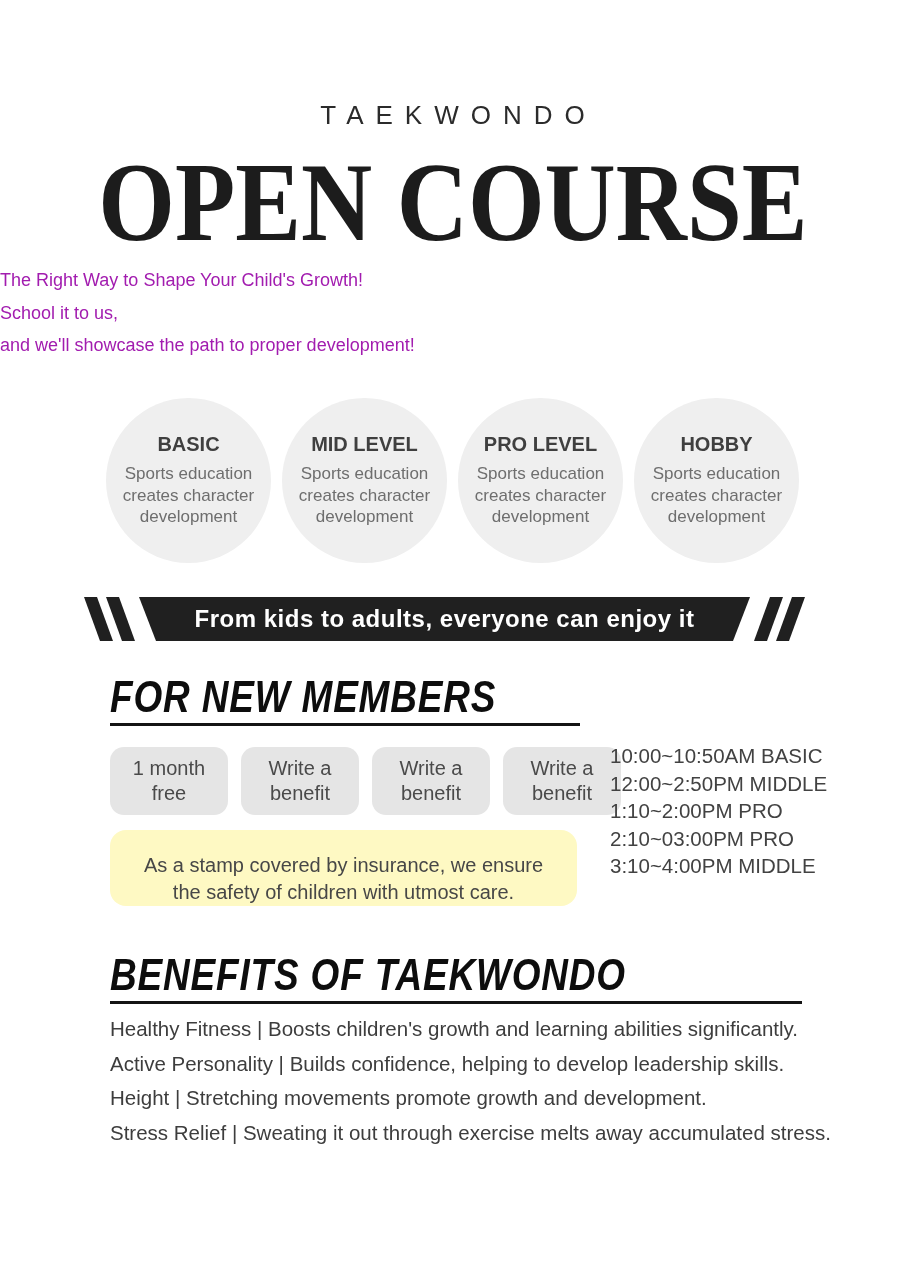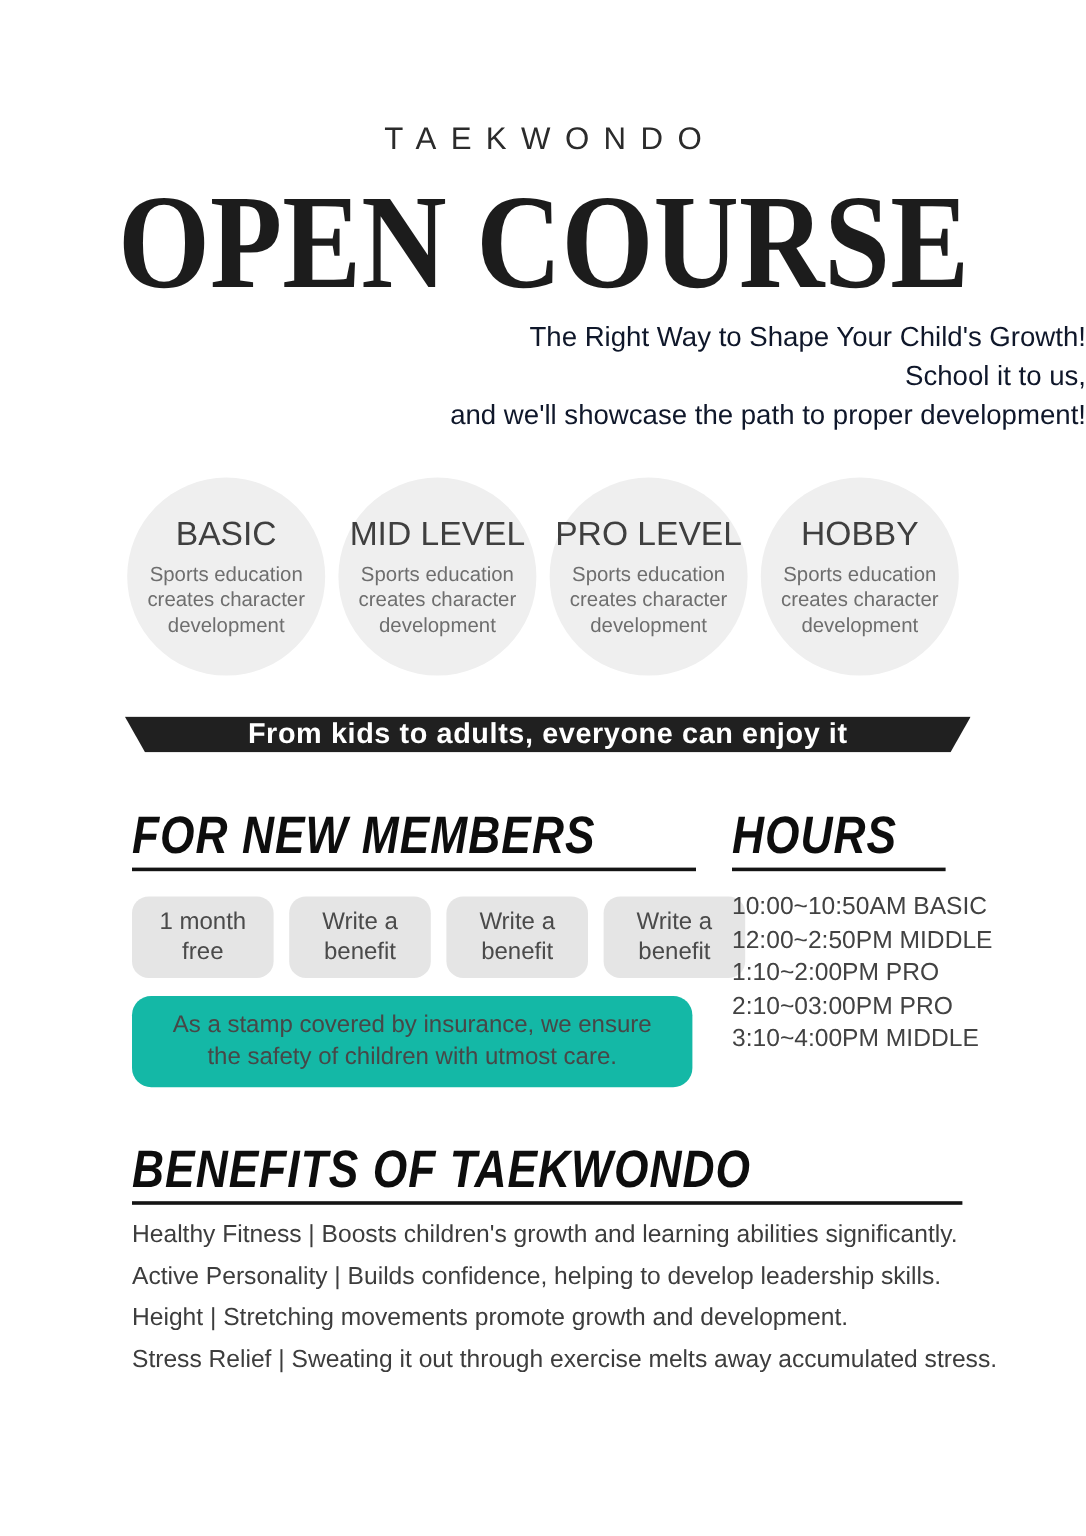--- a/index.html
+++ b/index.html
@@ -13,34 +13,34 @@
     font-size:26px;font-weight:500;letter-spacing:12px;padding-left:12px;
     box-sizing:border-box;color:#2b2b2b;
   }
   .title-wrap{position:absolute;top:146px;left:0;width:100%;text-align:center;}
   .title{
     display:inline-block;font-family:"Liberation Serif",serif;font-weight:bold;
     font-size:112px;line-height:112px;color:#1c1c1c;transform:scaleX(0.88);
     transform-origin:50% 50%;white-space:nowrap;
   }
   .subtitle{
-    position:absolute;top:264px;left:0;width:100%;text-align:right;
-    font-size:23px;line-height:32.5px;color:#0f172a;
+    position:absolute;top:264px;left:0;width:100%;text-align:left;
+    font-size:18px;line-height:32.5px;color:#a21caf;
   }
   
   .levels{position:absolute;top:398px;left:106px;display:flex;gap:11px;}
   .circle{
     width:165px;height:165px;border-radius:50%;background:#efefef;
     display:flex;flex-direction:column;align-items:center;justify-content:center;
     text-align:center;
   }
-  .circle-title{font-size:28px;font-weight:normal;color:#3f3f3f;margin-bottom:7px;}
+  .circle-title{font-size:20px;font-weight:bold;color:#3f3f3f;margin-bottom:7px;}
   .circle-desc{font-size:17px;line-height:21.5px;color:#6e6e6e;width:142px;}
   
-  .banner{position:absolute;top:597px;left:104px;width:705px;height:30px;display:flex;align-items:stretch;flex-direction:column;}
+  .banner{position:absolute;top:597px;left:92px;width:705px;height:44px;display:flex;align-items:stretch;}
   .stripe{width:13px;background:#202020;}
   .stripe.l{transform:skewX(20deg);}
   .stripe.r{transform:skewX(-20deg);}
   .stripe.l1{margin-right:9px;}
   .stripe.l2{margin-right:12px;}
   .stripe.r1{margin-left:12px;margin-right:9px;}
   .band{
     flex:1;background:#202020;color:#ffffff;display:flex;align-items:center;justify-content:center;
     font-size:24px;font-weight:bold;letter-spacing:0.5px;
     clip-path:polygon(0 0,100% 0,calc(100% - 17px) 100%,17px 100%);
@@ -57,21 +57,21 @@
   
   .offers{position:absolute;top:747px;left:110px;display:flex;gap:13px;}
   .offer-card{
     width:106px;height:68px;border-radius:14px;background:#e5e5e5;
     display:flex;align-items:center;justify-content:center;text-align:center;
     font-size:20px;line-height:25px;color:#4a4a4a;padding:0 6px;box-sizing:content-box;
   }
   .offer-text{width:92px;}
   .note-card{
     position:absolute;top:830px;left:110px;width:467px;height:76px;border-radius:16px;
-    background:#14b8a6;display:flex;align-items:center;justify-content:center;text-align:center;
+    background:#fef9c3;display:flex;align-items:flex-end;justify-content:center;text-align:center;
     font-size:20px;line-height:27px;color:#474747;box-sizing:border-box;padding:0 22px;
   }
   
   .schedule{position:absolute;top:742px;left:610px;font-size:20.5px;line-height:27.6px;color:#424242;white-space:nowrap;}
   
   .benefit-list{position:absolute;top:1012px;left:110px;font-size:20.5px;line-height:34.6px;color:#3d3d3d;white-space:nowrap;}
 </style>
 </head>
 <body>
 
@@ -128,23 +128,20 @@
       <div class="offer-text">Write a benefit</div>
     </div>
     <div class="offer-card">
       <div class="offer-text">Write a benefit</div>
     </div>
   </div>
   <div class="note-card">
     <div>As a stamp covered by insurance, we ensure the safety of children with utmost care.</div>
   </div>
 
-  <div class="heading hours-heading">
-    <span class="heading-text">HOURS</span>
-  </div>
   <div class="schedule">
     <div>10:00~10:50AM BASIC</div>
     <div>12:00~2:50PM MIDDLE</div>
     <div>1:10~2:00PM PRO</div>
     <div>2:10~03:00PM PRO</div>
     <div>3:10~4:00PM MIDDLE</div>
   </div>
 
   <div class="heading benefits-heading">
     <span class="heading-text">BENEFITS OF TAEKWONDO</span>

